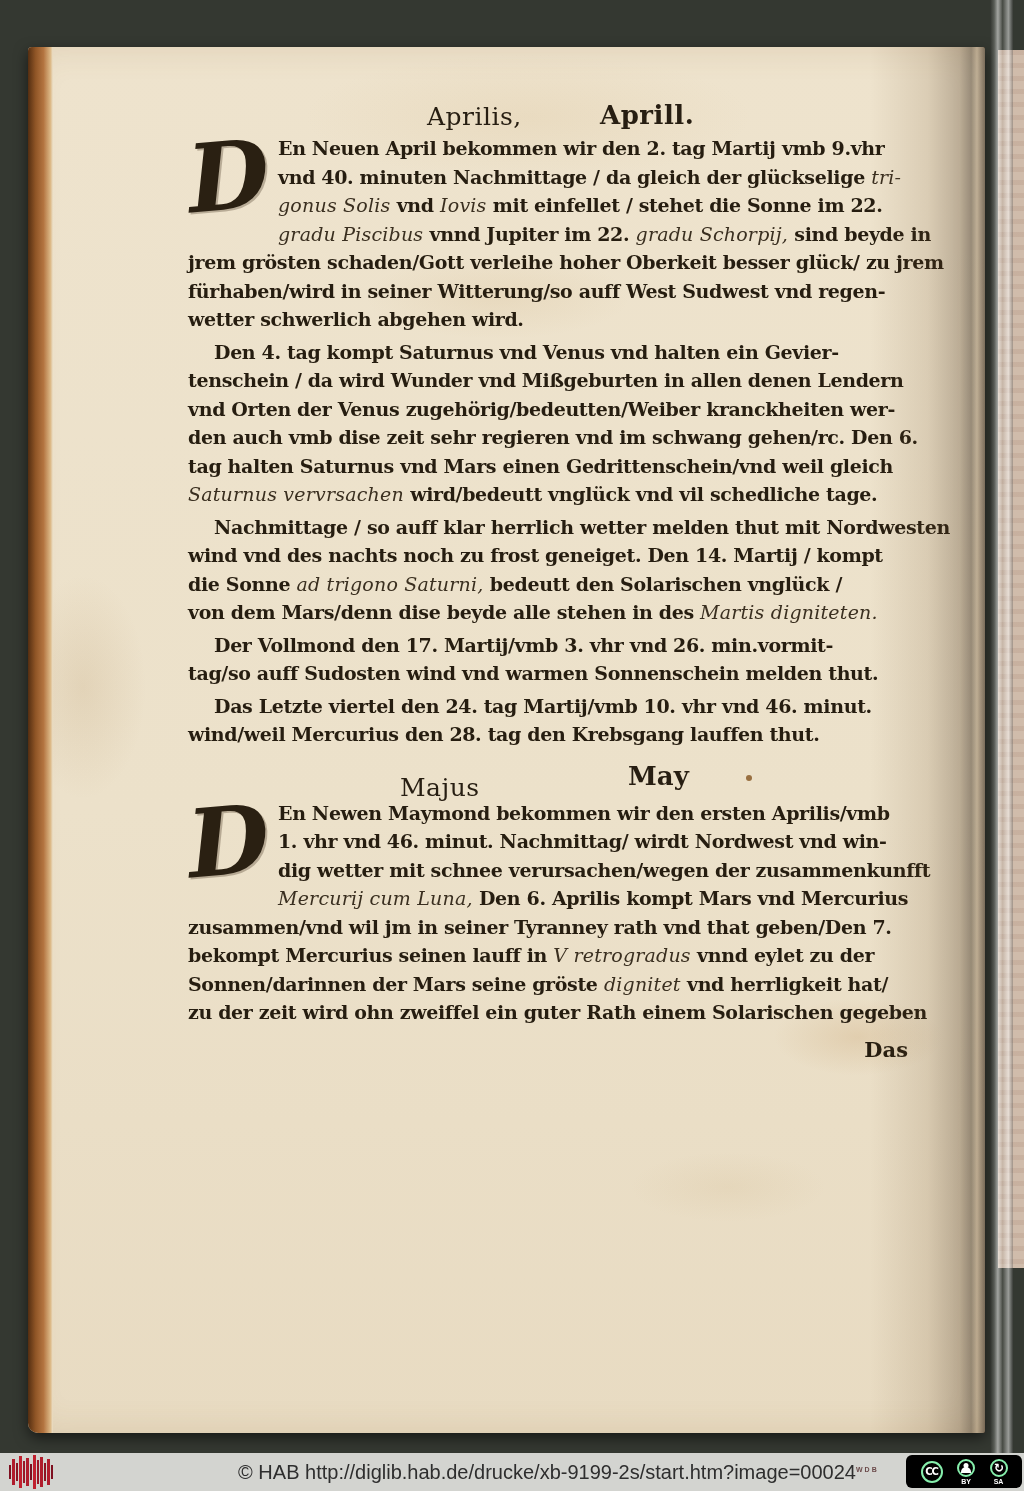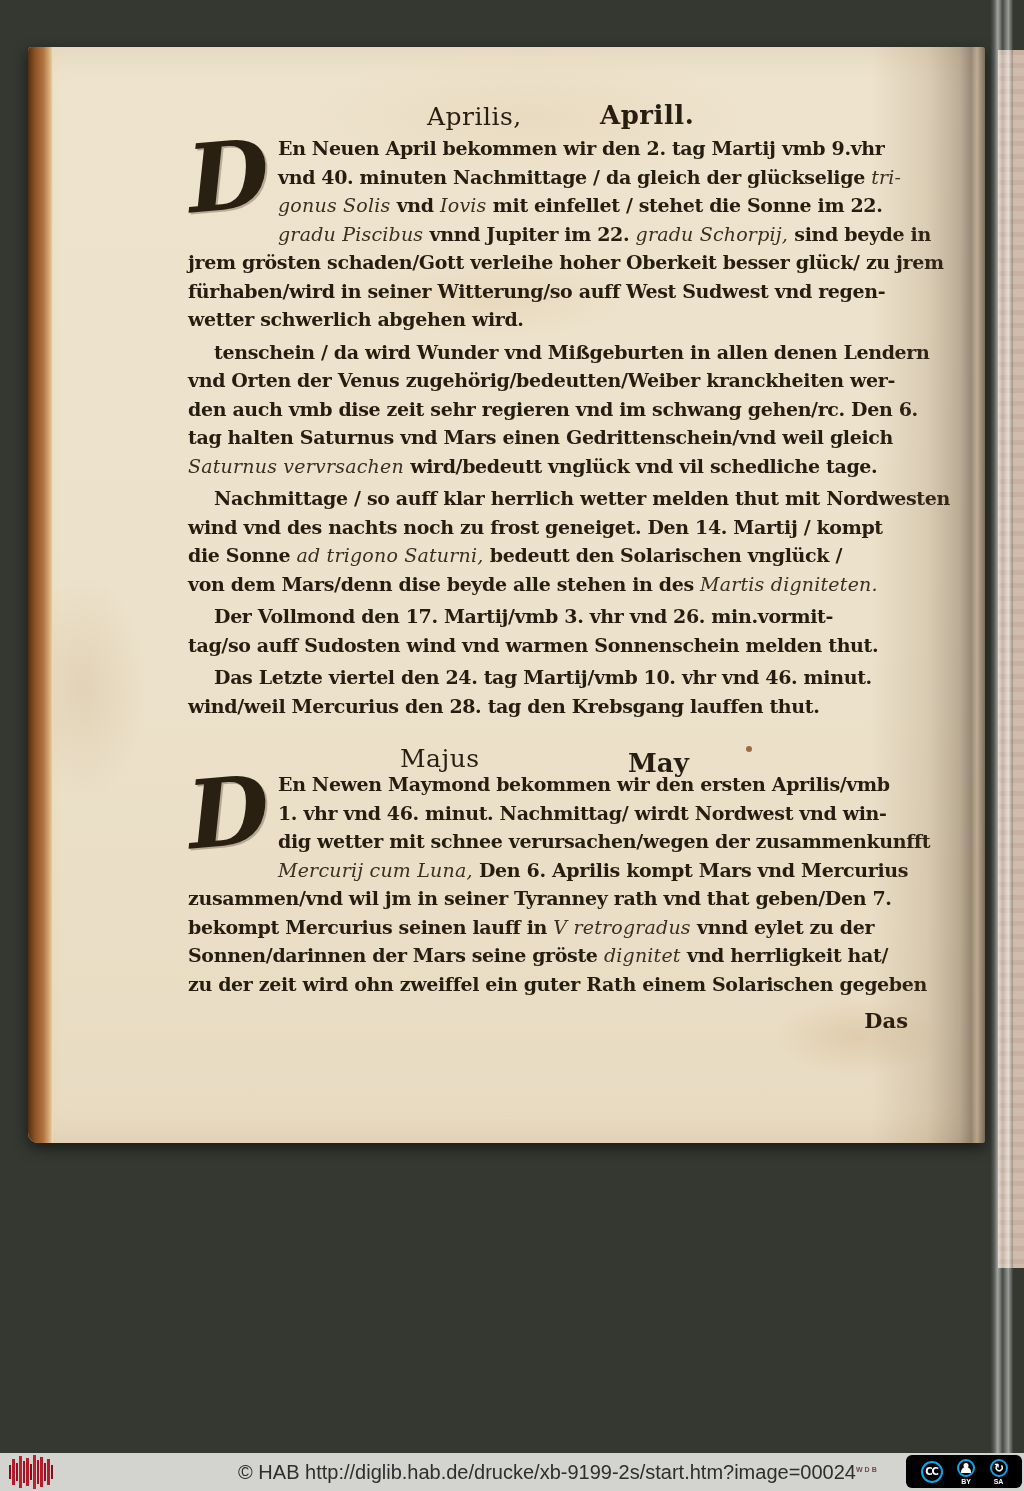--- a/index.html
+++ b/index.html
@@ -1,19 +1,19 @@
 <!DOCTYPE html>
 <html><head>
 <meta charset="utf-8">
 <style>
   html,body{margin:0;padding:0;background:#222;}
   .stage{position:relative;width:1024px;height:1491px;background:#343831;overflow:hidden;
          font-family:"DejaVu Serif",serif;}
   
-  .book-page{position:absolute;left:28px;top:47px;width:957px;height:1096px;
+  .book-page{position:absolute;left:28px;top:47px;width:957px;height:1386px;
     background:
       radial-gradient(ellipse 320px 90px at 500px 70px, rgba(205,172,118,.14), transparent 70%),
       radial-gradient(ellipse 190px 60px at 470px 250px, rgba(190,150,90,.12), transparent 70%),
       radial-gradient(ellipse 120px 55px at 830px 990px, rgba(186,138,78,.20), transparent 70%),
       radial-gradient(ellipse 90px 160px at 55px 640px, rgba(165,125,72,.14), transparent 70%),
       radial-gradient(ellipse 140px 50px at 700px 1140px, rgba(190,155,100,.10), transparent 70%),
       linear-gradient(180deg,#eee3cd 0%,#ece1ca 55%,#e8dbc2 100%);
     border-radius:4px 2px 2px 10px;
     box-shadow:0 5px 14px rgba(0,0,0,.55), inset 0 0 34px rgba(140,100,50,.16);}
   .page-edges{position:absolute;left:0;top:0;bottom:0;width:25px;
@@ -37,36 +37,36 @@
   .para{margin:0 0 4px 0;}
   .line{height:28.5px;line-height:28.5px;white-space:nowrap;font-size:19px;letter-spacing:-0.35px;}
   .frak{font-family:"DejaVu Serif",serif;font-weight:700;color:#261d10;}
   .latin{font-family:"DejaVu Serif",serif;font-weight:400;color:#3a2f20;letter-spacing:.2px;font-style:italic;}
   .para.no-cap .line:first-child{text-indent:26px;}
   .dropcap{float:left;width:84px;height:85px;margin:4px 6px 0 0;
     font:italic 700 94px/76px "DejaVu Serif",serif;color:#2a2012;
     transform:rotate(-5deg);text-shadow:2px 2px 0 rgba(45,30,12,.28);}
   .month-header{position:relative;height:30px;margin:12px 0 8px 0;}
   .m-latin{position:absolute;left:212px;top:12px;font:400 25px "DejaVu Serif",serif;letter-spacing:.5px;}
-  .m-german{position:absolute;left:440px;top:0;font:700 26px "DejaVu Serif",serif;margin-top:16px;}
+  .m-german{position:absolute;left:440px;top:0;font:700 26px "DejaVu Serif",serif;}
   .ink-dot{position:absolute;left:558px;top:14px;width:6px;height:6px;border-radius:50%;
     background:#8a5a28;opacity:.85;}
   .catchword{margin-top:10px;text-align:right;padding-right:4px;
     font:700 21px "DejaVu Serif",serif;color:#261d10;}
   
   .footer-bar{position:absolute;left:0;bottom:0;width:1024px;height:38px;background:#d3d4d0;z-index:6;}
   .hab-logo{position:absolute;left:8px;top:2px;width:46px;height:34px;}
   .copyright{position:absolute;left:0;right:0;top:0;height:48px;line-height:38px;text-align:center;
     padding-left:70px;font-family:"Liberation Sans",sans-serif;font-size:20px;color:#2e2e2e;}
   .wdb{position:absolute;left:856px;top:13px;font-family:"Liberation Sans",sans-serif;
     font-size:7px;letter-spacing:2px;color:#6b4a4a;font-weight:700;}
   .cc-badge{position:absolute;right:2px;top:2px;width:116px;height:33px;background:#000;
     border-radius:6px;display:flex;align-items:center;justify-content:space-evenly;}
   .cc-item{display:flex;flex-direction:column;align-items:center;gap:1px;}
-  .cc-circle{width:22px;height:22px;border:2px solid #0ea5e9;border-radius:50%;
+  .cc-circle{width:22px;height:22px;border:2px solid #86efac;border-radius:50%;
     display:flex;align-items:center;justify-content:center;box-sizing:border-box;
     color:#fff;font:700 10px/1 "DejaVu Sans",sans-serif;letter-spacing:-1px;}
   .cc-small{width:18px;height:18px;}
   .cc-label{color:#fff;font:700 7px/1 "Liberation Sans",sans-serif;}
   .by-glyph{position:relative;width:100%;height:100%;}
   .by-glyph::before{content:"";position:absolute;left:50%;top:2px;transform:translateX(-50%);
     width:5px;height:5px;background:#fff;border-radius:50%;}
   .by-glyph::after{content:"";position:absolute;left:50%;bottom:2px;transform:translateX(-50%);
     width:10px;height:6px;background:#fff;border-radius:5px 5px 0 0;}
   .sa-glyph{color:#fff;font:700 12px/14px "DejaVu Sans",sans-serif;}
@@ -92,20 +92,21 @@
             <span class="dropcap">D</span>
             <div class="line"><span class="frak">En Neuen April bekommen wir den 2. tag Martij vmb 9.vhr</span></div>
             <div class="line"><span class="frak">vnd 40. minuten Nachmittage / da gleich der glückselige </span><span class="latin">tri-</span></div>
             <div class="line"><span class="latin">gonus Solis </span><span class="frak">vnd </span><span class="latin">Iovis </span><span class="frak">mit einfellet / stehet die Sonne im 22.</span></div>
             <div class="line"><span class="latin">gradu Piscibus </span><span class="frak">vnnd Jupiter im 22. </span><span class="latin">gradu Schorpij, </span><span class="frak">sind beyde in</span></div>
             <div class="line"><span class="frak">jrem grösten schaden/Gott verleihe hoher Oberkeit besser glück/ zu jrem</span></div>
             <div class="line"><span class="frak">fürhaben/wird in seiner Witterung/so auff West Sudwest vnd regen-</span></div>
             <div class="line"><span class="frak">wetter schwerlich abgehen wird.</span></div>
           </div>
           <div class="para no-cap">
+            <div class="line"><span class="frak">Den 4. tag kompt Saturnus vnd Venus vnd halten ein Gevier-</span></div>
             <div class="line"><span class="frak">tenschein / da wird Wunder vnd Mißgeburten in allen denen Lendern</span></div>
             <div class="line"><span class="frak">vnd Orten der Venus zugehörig/bedeutten/Weiber kranckheiten wer-</span></div>
             <div class="line"><span class="frak">den auch vmb dise zeit sehr regieren vnd im schwang gehen/rc. Den 6.</span></div>
             <div class="line"><span class="frak">tag halten Saturnus vnd Mars einen Gedrittenschein/vnd weil gleich</span></div>
             <div class="line"><span class="latin">Saturnus vervrsachen </span><span class="frak">wird/bedeutt vnglück vnd vil schedliche tage.</span></div>
           </div>
           <div class="para no-cap">
             <div class="line"><span class="frak">Nachmittage / so auff klar herrlich wetter melden thut mit Nordwesten</span></div>
             <div class="line"><span class="frak">wind vnd des nachts noch zu frost geneiget. Den 14. Martij / kompt</span></div>
             <div class="line"><span class="frak">die Sonne </span><span class="latin">ad trigono Saturni, </span><span class="frak">bedeutt den Solarischen vnglück /</span></div>

